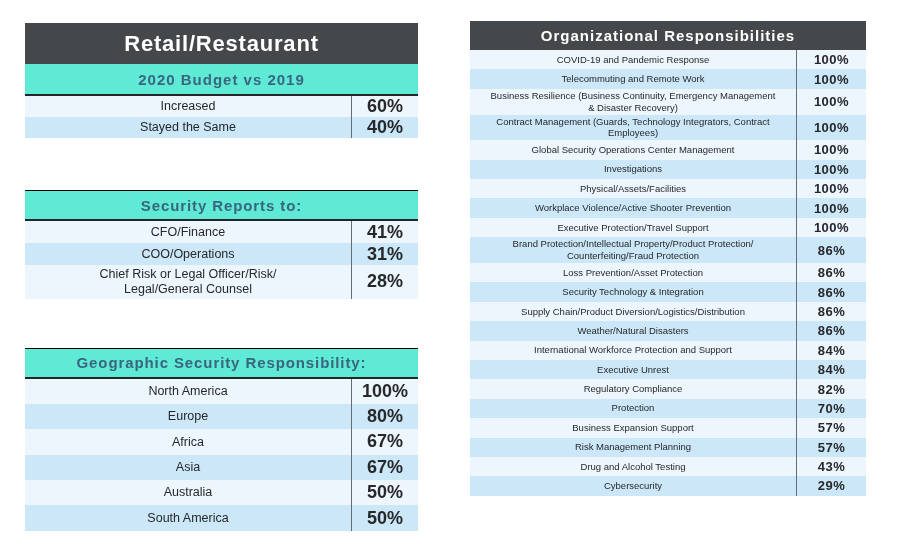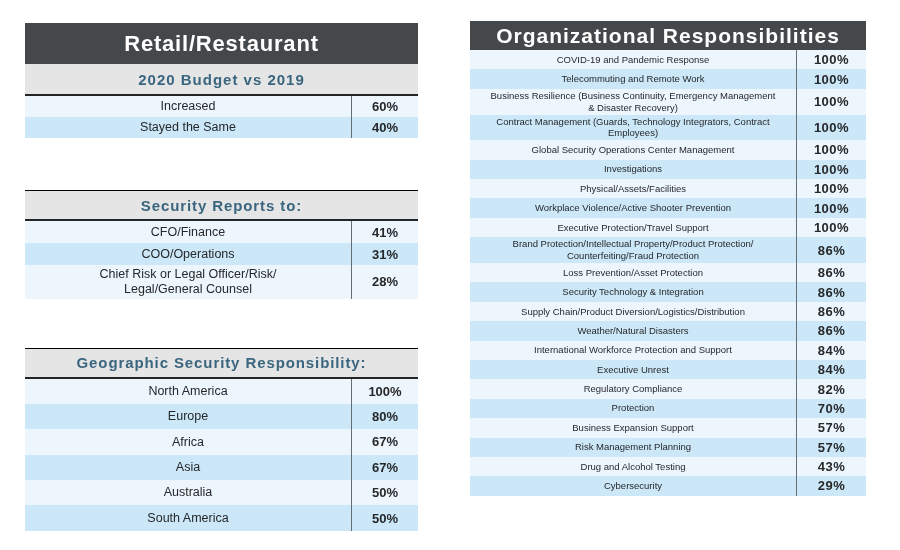--- a/index.html
+++ b/index.html
@@ -12,45 +12,45 @@
   .left-col{left:25px;width:393px;}
   .right-col{left:470px;top:21px;width:396px;}
 
   .table{width:100%;}
   .dark-header{
     background:#45484b;color:#ffffff;font-weight:bold;
     display:flex;align-items:center;justify-content:center;
     text-align:center;letter-spacing:0.8px;
   }
   .left-col .dark-header{height:41px;font-size:22px;}
-  .right-col .dark-header{height:29px;font-size:21px;letter-spacing:1px;}
+  .right-col .dark-header{height:29px;font-size:15px;letter-spacing:1px;}
 
   .band{
-    background:#e5e5e5;color:#3a657f;font-weight:bold;
+    background:#5eead4;color:#3a657f;font-weight:bold;
     display:flex;align-items:center;justify-content:center;
     text-align:center;border-bottom:2px solid #232629;
   }
   .budget .band{height:30px;font-size:15px;letter-spacing:1px;}
   .security .band,.geo .band{height:28px;font-size:15px;letter-spacing:0.9px;border-top:1px solid #000000;}
 
   .row{display:flex;width:100%;}
   .row.light{background:#eef6fd;}
   .row.blue{background:#cbe7f8;}
   .cell{display:flex;align-items:center;justify-content:center;text-align:center;}
   .cell.label{
     width:327px;box-sizing:border-box;border-right:1px solid #636d75;
     white-space:pre-line;padding:2px 10px;line-height:1.18;
   }
   .cell.value{flex:1;font-weight:bold;}
 
   .budget .row{min-height:21px;}
   .security .row{min-height:22px;}
   .geo .row{min-height:25.4px;}
   .left-col .cell.label{font-size:12.5px;}
-  .left-col .cell.value{font-size:13px;}
+  .left-col .cell.value{font-size:18px;}
 
   .right-col .row{min-height:19.4px;}
   .right-col .cell.label{font-size:9.5px;line-height:1.25;padding:1px 14px;}
   .right-col .cell.value{font-size:13px;letter-spacing:0.5px;}
 
   .budget{margin-bottom:52px;}
   .security{margin-bottom:49px;}
 </style>
 </head>
 <body>

